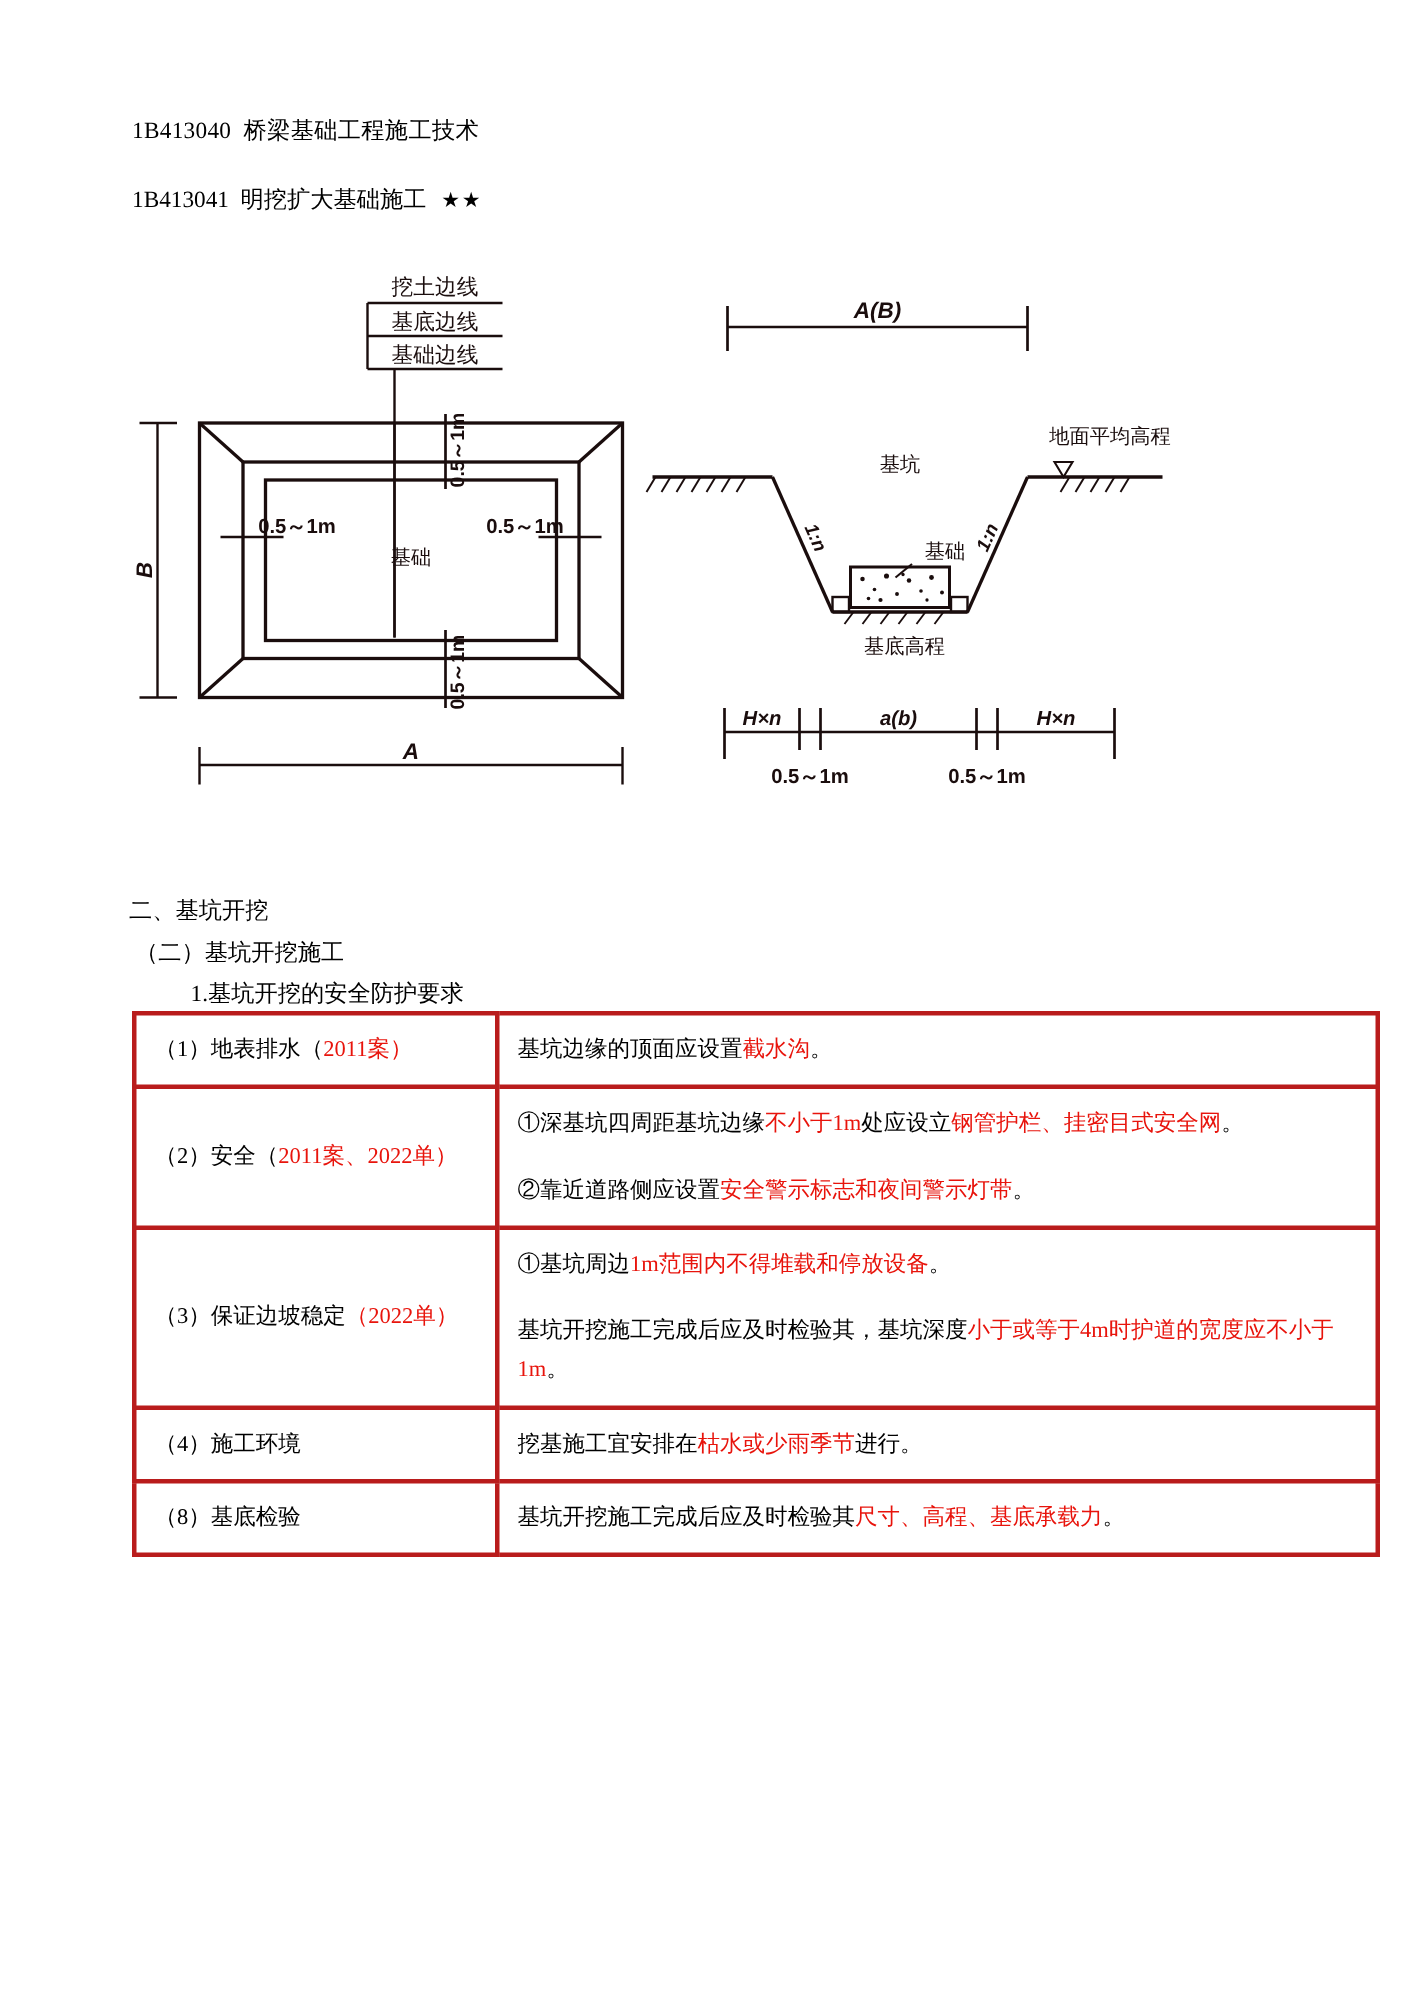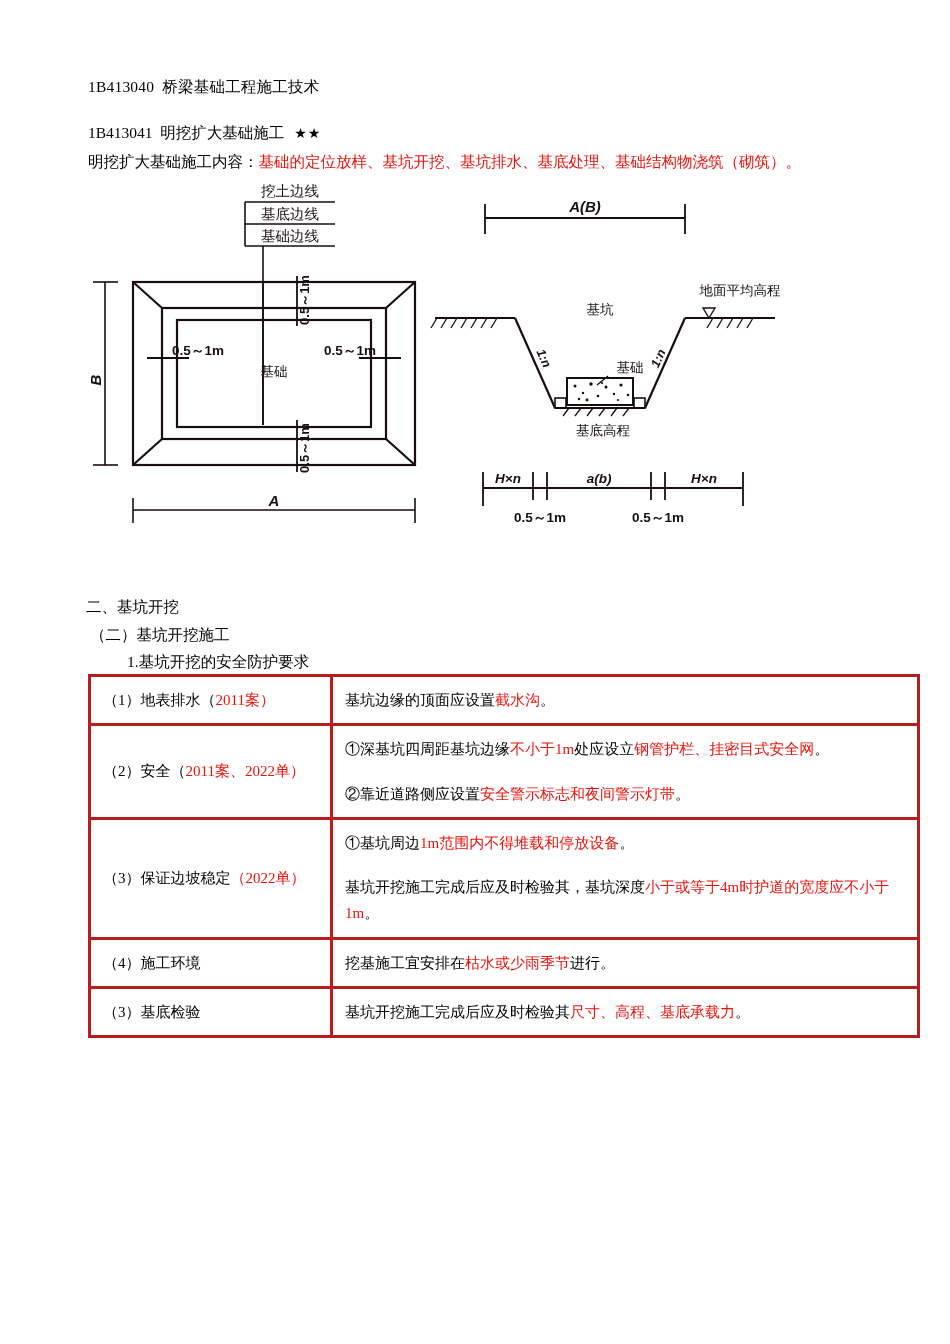--- a/index.html
+++ b/index.html
@@ -51,23 +51,20 @@
     <span>1B413040</span>
     &nbsp;<span>桥梁基础工程施工技术</span>
   </div>
 
   <div class="hdr2">
     <span>1B413041</span>
     &nbsp;<span>明挖扩大基础施工</span>
     <span class="stars">★★</span>
   </div>
 
-  <div class="lead">
-    <span>明挖扩大基础施工内容：</span><span class="red">基础的定位放样、基坑开挖、基坑排水、基底处理、基础结构物浇筑（砌筑）。</span>
-  </div>
 
   <div class="figure fig">
     <svg width="790" height="380" viewBox="0 0 790 380">
       <g stroke="#1a0d0d" fill="none" stroke-width="2.2">
 
         <g stroke-width="1.6">
           <line x1="160" y1="22" x2="250" y2="22"></line>
           <line x1="160" y1="44" x2="250" y2="44"></line>
           <line x1="160" y1="66" x2="250" y2="66"></line>
           <line x1="160" y1="22" x2="160" y2="66"></line>
@@ -244,21 +241,21 @@
             <p class="p"><span>基坑开挖施工完成后应及时检验其，基坑深度</span><span class="red">小于或等于4m时护道的宽度应不小于1m</span><span>。</span></p>
           </td>
         </tr>
         <tr>
           <td class="c1"><span>（4）施工环境</span></td>
           <td class="c2">
             <p class="p"><span>挖基施工宜安排在</span><span class="red">枯水或少雨季节</span><span>进行。</span></p>
           </td>
         </tr>
         <tr>
-          <td class="c1"><span>（3）基底检验</span></td>
+          <td class="c1"><span>（8）基底检验</span></td>
           <td class="c2">
             <p class="p"><span>基坑开挖施工完成后应及时检验其</span><span class="red">尺寸、高程、基底承载力</span><span>。</span></p>
           </td>
         </tr>
       </tbody>
   </table>
 
 </div>
 
 </body></html>

